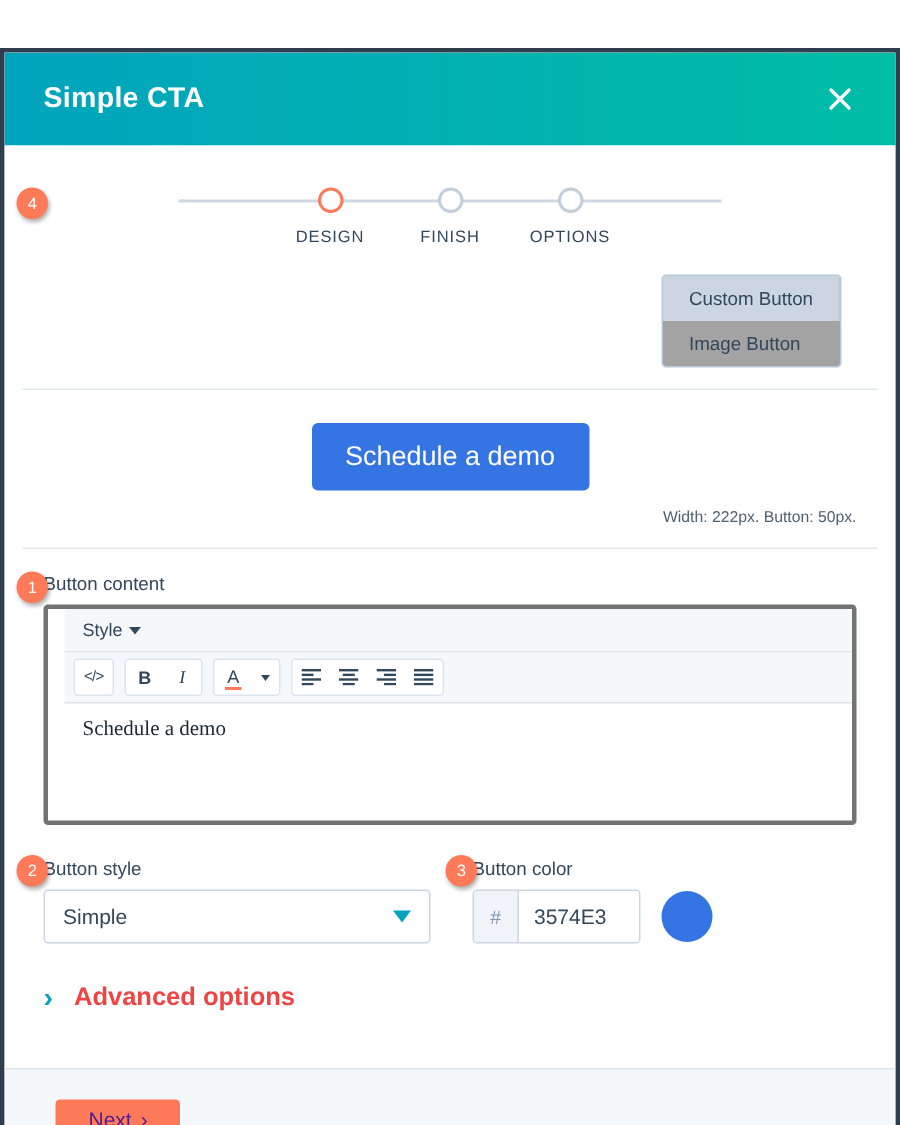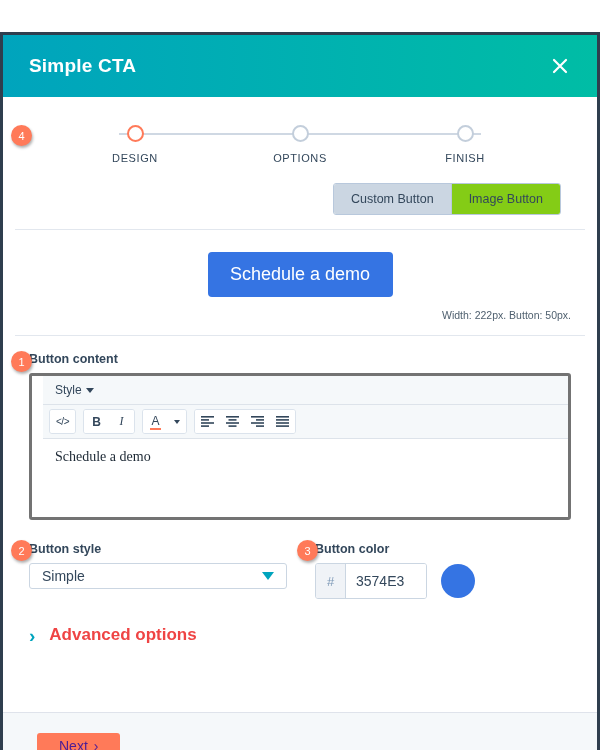--- a/index.html
+++ b/index.html
@@ -62,21 +62,21 @@
   }
   .stepper-line {
     position: absolute;
     top: 8px; left: 24px; right: 24px;
     height: 2px;
     background: #cfd8e3;
   }
   .steps {
     position: relative;
     display: flex;
-    justify-content: space-between;
+    justify-content: center;
   }
   .step {
     position: relative;
     width: 80px;
     display: flex;
     flex-direction: column;
     align-items: center;
     cursor: pointer;
   }
   .step-dot {
@@ -99,26 +99,27 @@
   .segmented-row {
     display: flex;
     justify-content: flex-end;
     padding: 0 36px 14px 0;
   }
   .segmented {
     display: flex;
     border-radius: 3px;
     overflow: hidden;
     border: 1px solid #b8c8dc;
+    flex-direction: column;
   }
   .seg-btn {
     padding: 8px 17px;
     font-size: 12.5px;
     color: #33475b;
-    background: #84cc16;
+    background: #a3a3a3;
     cursor: pointer;
     border-right: 1px solid #b8c8dc;
   }
   .seg-btn:last-child { border-right: none; }
   .seg-btn.selected { background: #cbd6e2; }
 
   .divider {
     height: 1px;
     background: #e2e7ee;
     margin: 0 12px;
@@ -159,21 +160,20 @@
     box-shadow: 1px 2px 3px rgba(0,0,0,.32);
     z-index: 12;
   }
 
   
   .section { position: relative; padding: 0 26px; }
   .field-label {
     font-size: 12.5px;
     color: #33475b;
     margin-bottom: 7px;
-    font-weight: bold;
   }
 
   
   .editor {
     border: 3px solid #737373;
     border-radius: 3px;
     background: #ffffff;
     margin-bottom: 22px;
     padding-left: 11px;
   }
@@ -246,21 +246,21 @@
     cursor: text;
   }
 
   
   .field-row { display: flex; }
   .col-style { width: 258px; margin-right: 28px; position: relative; }
   .col-color { position: relative; flex: 1; }
 
   .select-box {
     position: relative;
-    height: 26px;
+    height: 36px;
     border: 1px solid #cbd6e2;
     border-radius: 3px;
     background: #ffffff;
     display: flex;
     align-items: center;
     padding: 0 12px;
     font-size: 14px;
     color: #33475b;
     cursor: pointer;
   }
@@ -367,25 +367,25 @@
 
     <div class="stepper">
       <div class="stepper-line"></div>
       <div class="steps">
         <div class="step active">
           <div class="step-dot"></div>
           <div class="step-label">DESIGN</div>
         </div>
         <div class="step">
           <div class="step-dot"></div>
-          <div class="step-label">OPTIONS</div>
+          <div class="step-label">FINISH</div>
         </div>
         <div class="step">
           <div class="step-dot"></div>
-          <div class="step-label">FINISH</div>
+          <div class="step-label">OPTIONS</div>
         </div>
       </div>
     </div>
 
     <div class="segmented-row">
       <div class="segmented">
         <div class="seg-btn selected">Custom Button</div>
         <div class="seg-btn">Image Button</div>
       </div>
     </div>

